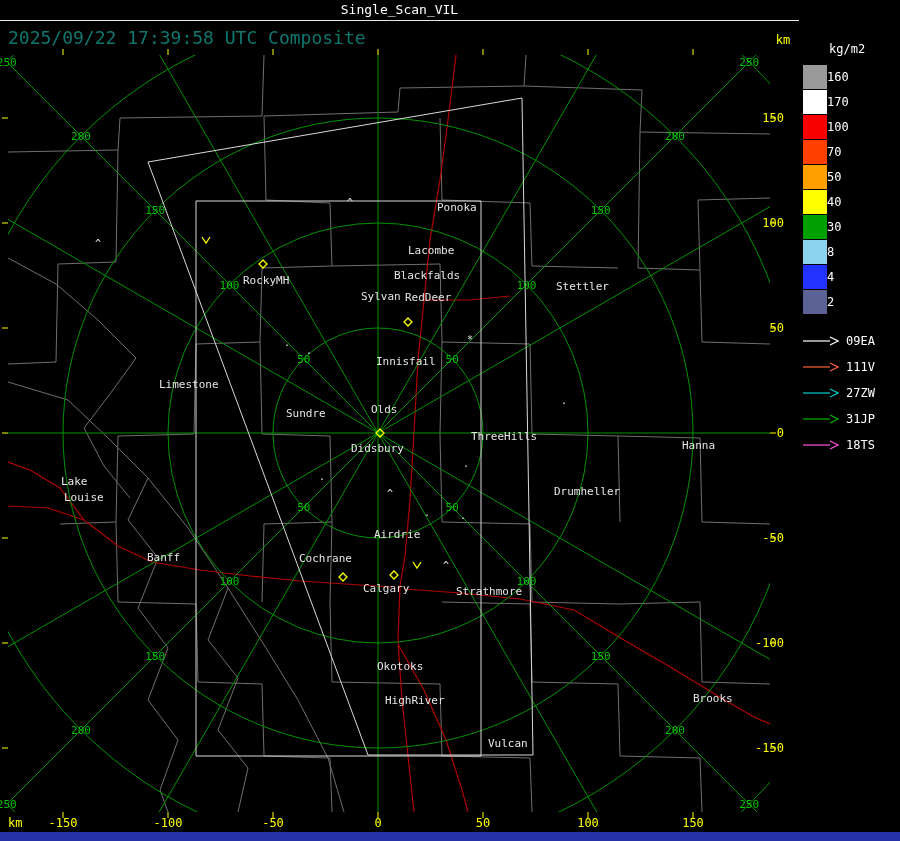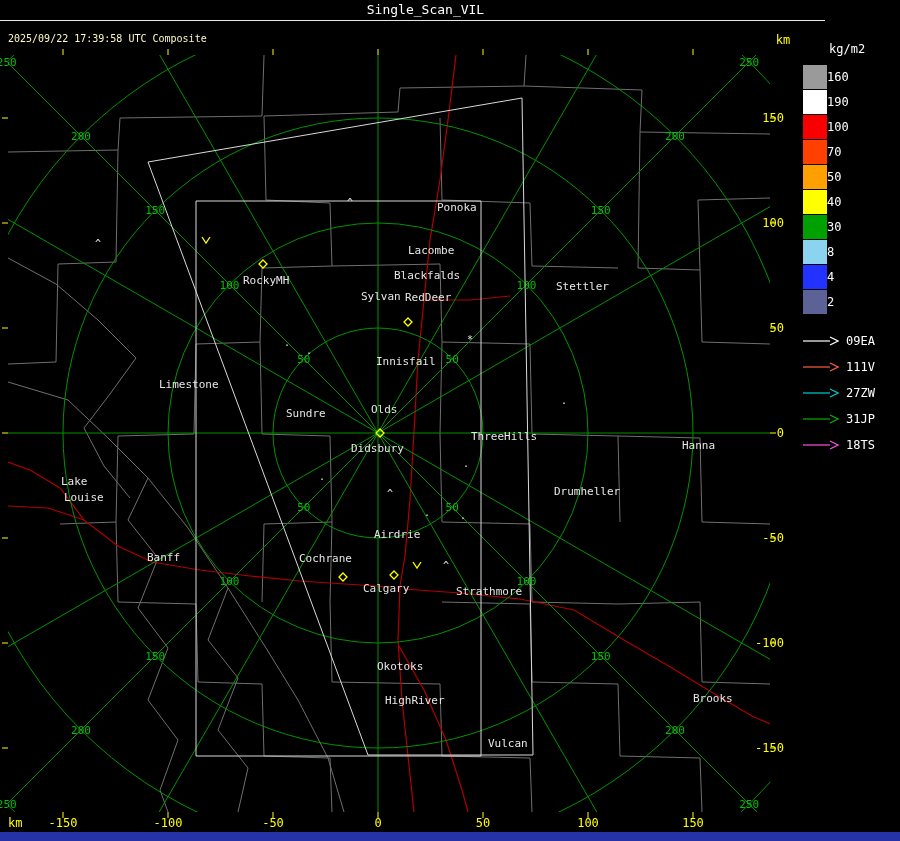--- a/index.html
+++ b/index.html
@@ -1,20 +1,20 @@
 <!DOCTYPE html>
 <html><head>
 <meta charset="utf-8">
 <style>
   html,body{margin:0;padding:0;background:#000;width:900px;height:841px;overflow:hidden;
     font-family:"DejaVu Sans Mono","Liberation Mono",monospace;}
   #app{position:relative;width:900px;height:841px;background:#000;}
   .titlebar{position:absolute;top:0;left:0;width:799px;height:20px;border-bottom:1px solid #e8e8e8;
-    text-align:center;color:#ffffff;font-size:13px;line-height:20px;padding-left:26px;}
-  .timestamp{position:absolute;top:33px;left:8px;color:#fef9c3;font-size:10px;}
+    text-align:center;color:#ffffff;font-size:13px;line-height:20px;}
+  .timestamp{position:absolute;top:27px;left:8px;color:#0f766e;font-size:18px;}
   #map{position:absolute;top:0;left:0;}
   #map text{font-family:"DejaVu Sans Mono","Liberation Mono",monospace;}
   #rings circle{fill:none;stroke:#009400;stroke-width:1;}
   #spokes line{stroke:#009400;stroke-width:1;}
   #ring-labels text{fill:#00c000;font-size:11px;}
   #boundaries path{fill:none;stroke:#6f6f6f;stroke-width:1;}
   #roads path{fill:none;stroke:#b00000;stroke-width:1.2;}
   #coverage polygon{fill:none;stroke:#d9d9d9;stroke-width:1;}
   .city{fill:#e6e6e6;font-size:11px;}
   .town{fill:#e6e6e6;font-size:10px;}
@@ -230,21 +230,21 @@
 
   <div class="legend">
     <div class="legend-unit">kg/m2</div>
     <div id="color-scale">
         <div class="scale-row">
           <span class="swatch" style="background: rgb(154, 154, 154);"></span>
           <span class="scale-label">160</span>
         </div>
         <div class="scale-row">
           <span class="swatch" style="background: rgb(255, 255, 255);"></span>
-          <span class="scale-label">190</span>
+          <span class="scale-label">170</span>
         </div>
         <div class="scale-row">
           <span class="swatch" style="background: rgb(248, 0, 0);"></span>
           <span class="scale-label">100</span>
         </div>
         <div class="scale-row">
           <span class="swatch" style="background: rgb(255, 64, 0);"></span>
           <span class="scale-label">70</span>
         </div>
         <div class="scale-row">

